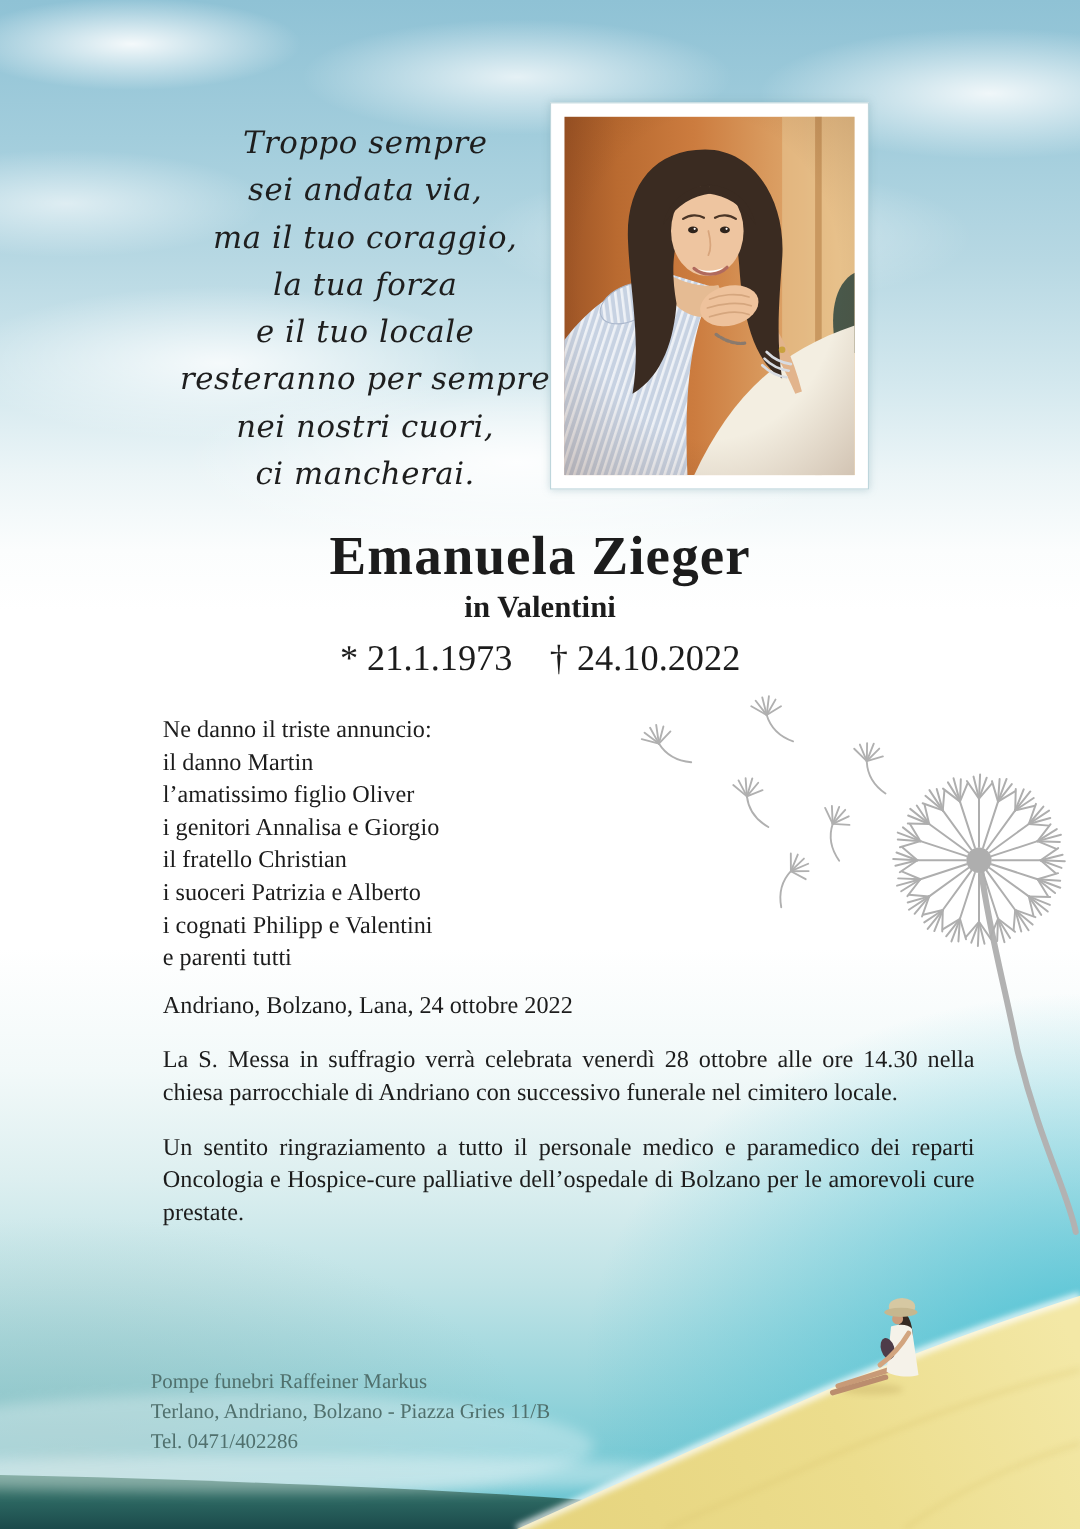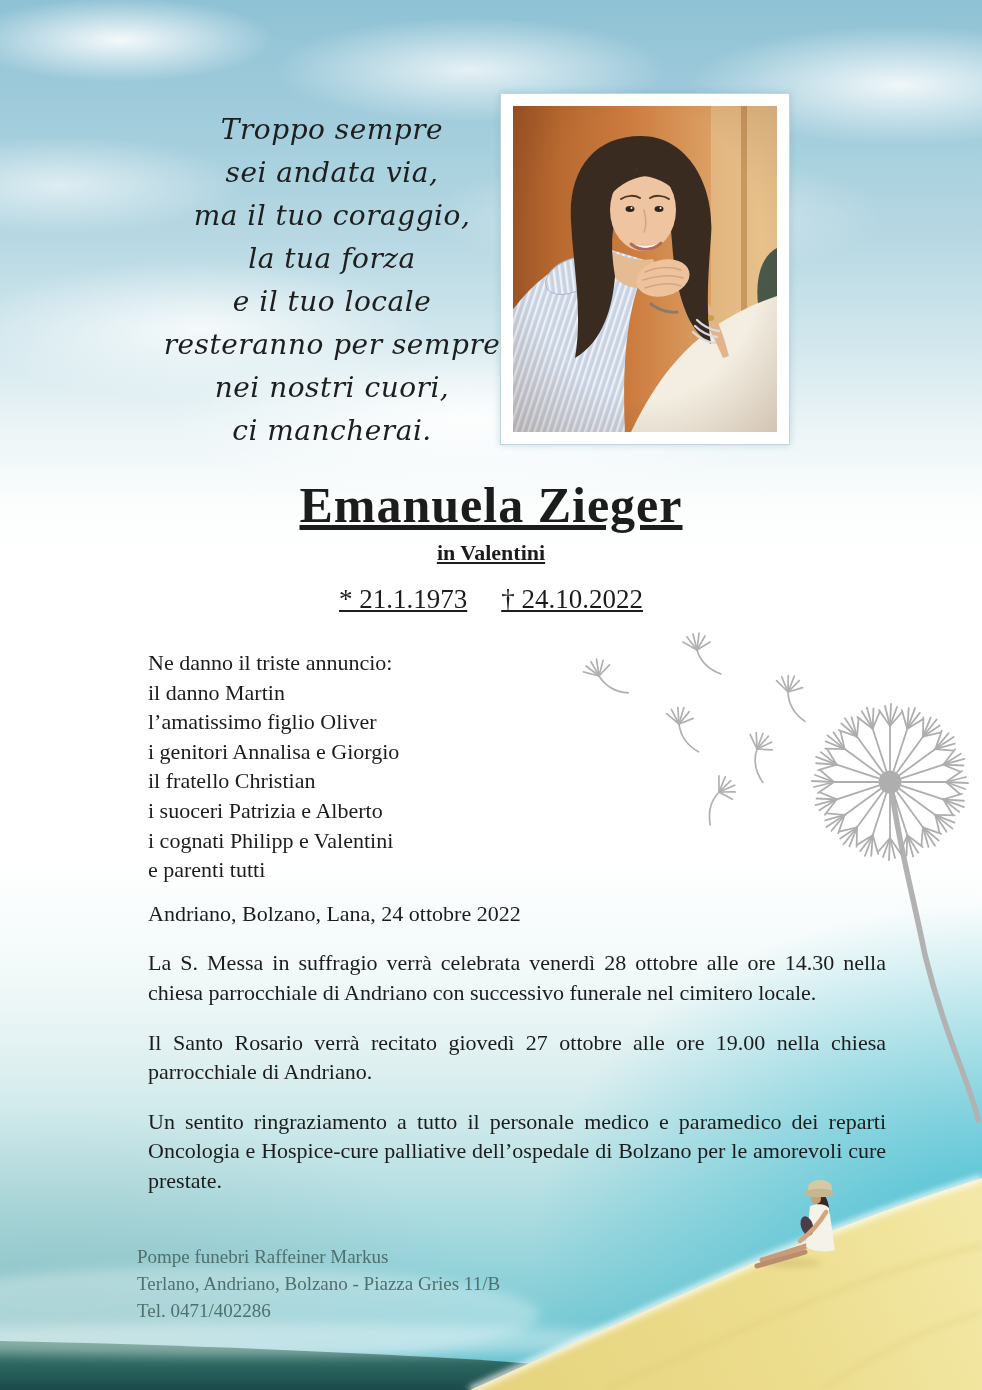--- a/index.html
+++ b/index.html
@@ -23,24 +23,24 @@
     position:absolute;left:102px;top:108px;width:460px;z-index:5;
     text-align:center;font-family:"DejaVu Serif", serif;font-style:italic;
     font-size:28px;line-height:43px;color:#1e1e1e;letter-spacing:.5px;
   }
   .photo-frame{
     position:absolute;left:500px;top:93px;width:290px;height:352px;z-index:5;
     box-sizing:border-box;background:#fff;border:1px solid #bed6dc;padding:12px;
     box-shadow:0 0 7px rgba(110,155,165,.35);
   }
   .photo-frame svg{display:block;}
-  .header-block{position:absolute;left:0;top:478px;width:982px;z-index:5;text-align:center;text-decoration:underline;}
+  .header-block{position:absolute;left:0;top:478px;width:982px;z-index:5;text-align:center;}
   .deceased-name{font-size:50px;line-height:54px;font-weight:bold;letter-spacing:1px;}
-  .maiden-name{font-size:22px;line-height:36px;font-weight:bold;margin-top:3px;}
-  .dates{font-size:27px;line-height:30px;margin-top:13px;}
+  .maiden-name{font-size:28px;line-height:36px;font-weight:bold;margin-top:3px;}
+  .dates{font-size:33px;line-height:30px;margin-top:13px;}
   .dates .birth{margin-right:34px;}
   .main-col{position:absolute;left:137px;top:648px;width:738px;z-index:5;font-size:22px;margin-left:11px;}
   .ann-line{line-height:29.6px;}
   .ann-line b{font-weight:normal;}
   .dateline{line-height:29.6px;margin-top:14px;}
   .para{line-height:29.6px;margin:20px 0 0 0;text-align:justify;text-align-last:left;}
   .colophon{
     position:absolute;left:137px;top:1243px;z-index:5;
     font-size:19px;line-height:27px;color:#50706d;
   }
@@ -216,21 +216,20 @@
     <div class="ann-line">Ne danno il triste annuncio:</div>
     <div class="ann-line"><span>il danno </span><b>Martin</b></div>
     <div class="ann-line"><span>l’amatissimo figlio </span><b>Oliver</b></div>
     <div class="ann-line"><span>i genitori </span><b>Annalisa</b><span> e </span><b>Giorgio</b></div>
     <div class="ann-line"><span>il fratello </span><b>Christian</b></div>
     <div class="ann-line"><span>i suoceri </span><b>Patrizia</b><span> e </span><b>Alberto</b></div>
     <div class="ann-line"><span>i cognati </span><b>Philipp</b><span> e </span><b>Valentini</b></div>
     <div class="ann-line">e parenti tutti</div>
     <div class="dateline">Andriano, Bolzano, Lana, 24 ottobre 2022</div>
     <p class="para">La S. Messa in suffragio verrà celebrata venerdì 28 ottobre alle ore 14.30 nella chiesa parrocchiale di Andriano con successivo funerale nel cimitero locale.</p>
-    <p class="para">Il Santo Rosario verrà recitato giovedì 27 ottobre alle ore 19.00 nella chiesa parrocchiale di Andriano.</p>
     <p class="para">Un sentito ringraziamento a tutto il personale medico e paramedico dei reparti Oncologia e Hospice-cure palliative dell’ospedale di Bolzano per le amorevoli cure prestate.</p>
   </div>
 
   <div class="colophon">
     <div>Pompe funebri Raffeiner Markus</div>
     <div>Terlano, Andriano, Bolzano - Piazza Gries 11/B</div>
     <div>Tel. 0471/402286</div>
   </div>
 
 </div>

